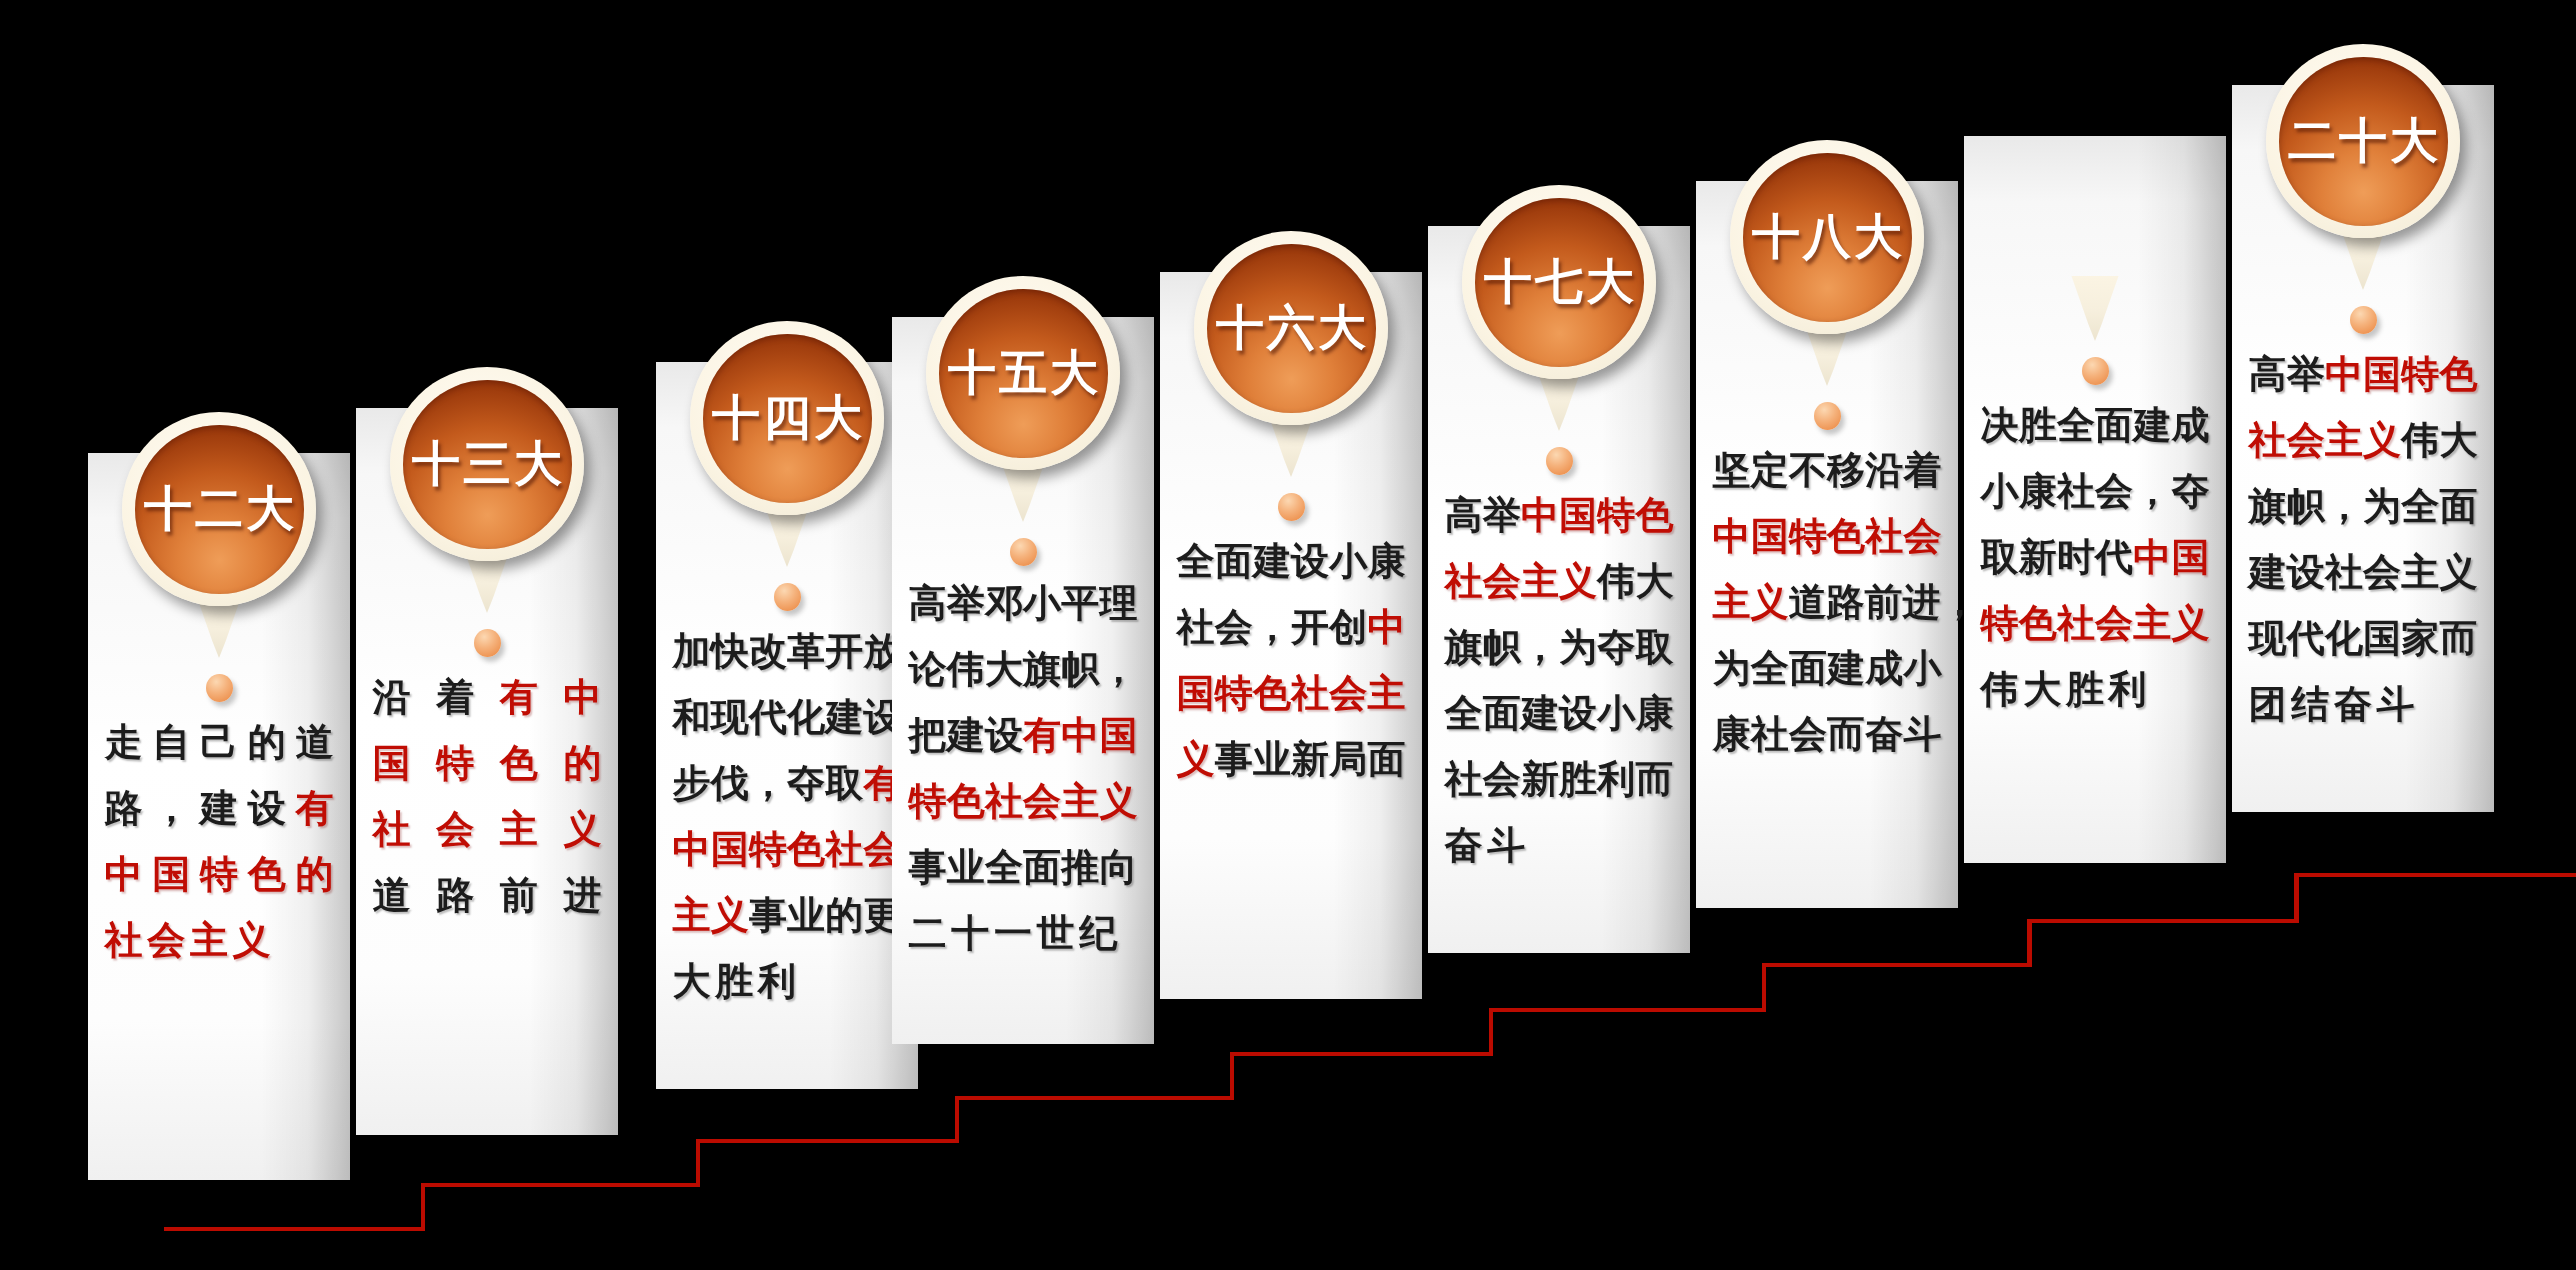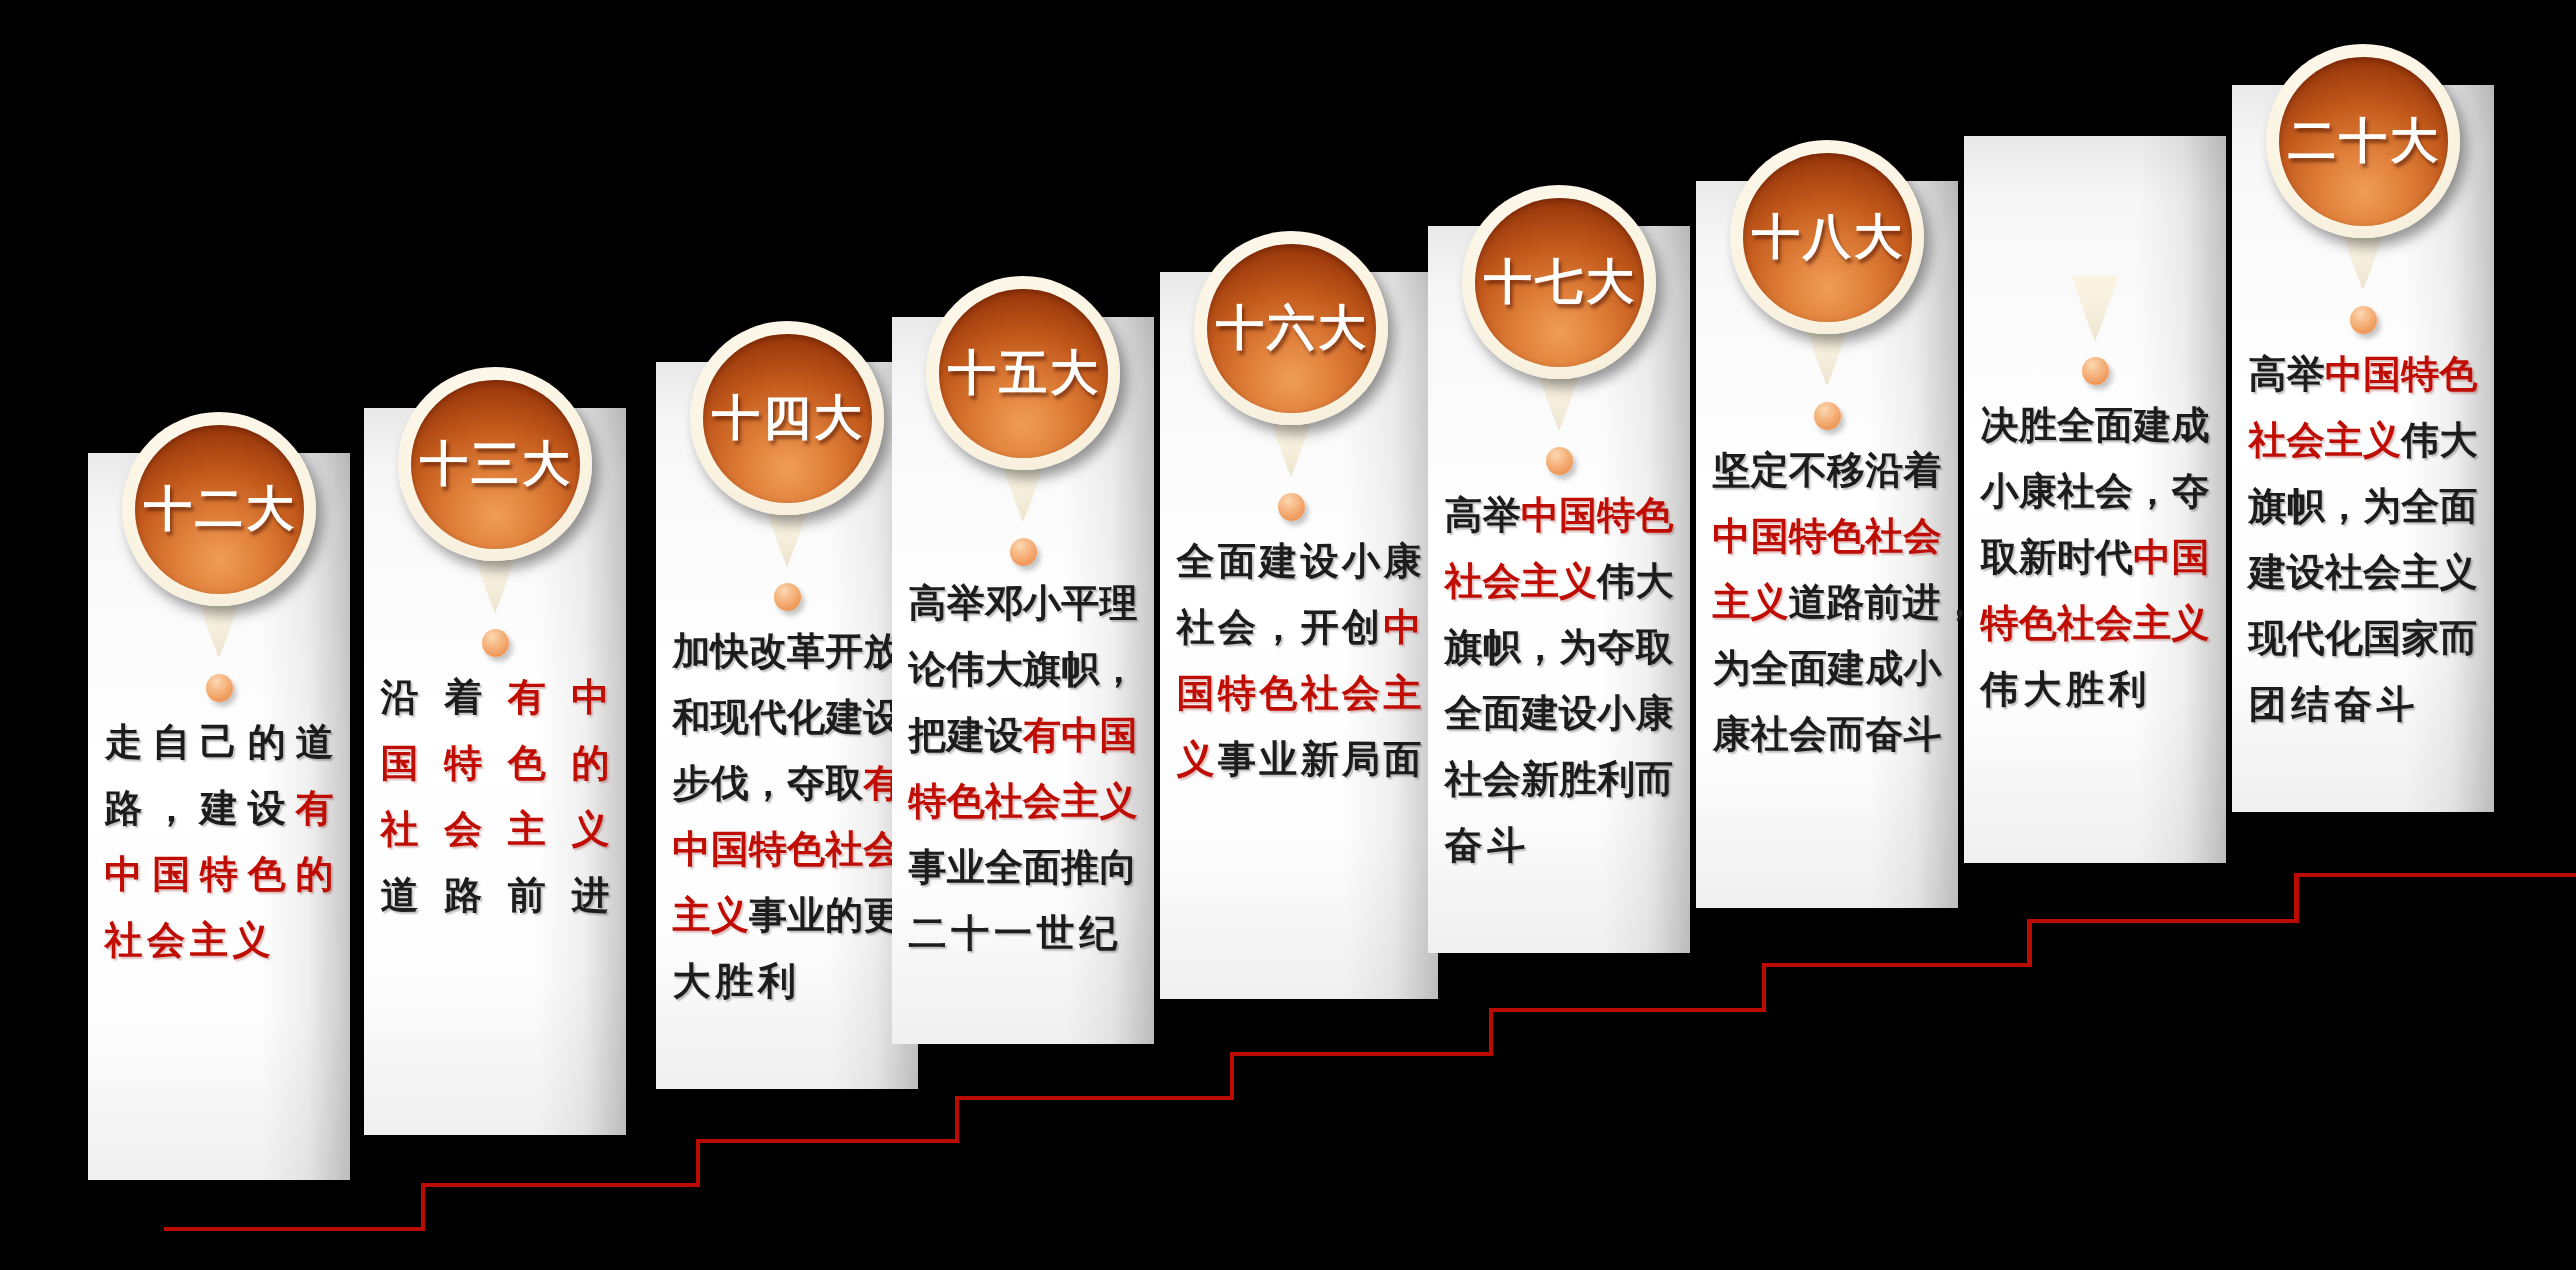--- a/index.html
+++ b/index.html
@@ -124,21 +124,21 @@
             <span class="ch red">的</span>
           </div>
           <div class="line short">
             <span class="ch red">社</span>
             <span class="ch red">会</span>
             <span class="ch red">主</span>
             <span class="ch red">义</span>
           </div>
         </div>
       </div>
-      <div class="card" style="left: 364px; top: 408px;">
+      <div class="card" style="left: 356px; top: 408px;">
         <div class="badge-tail"></div>
         <div class="badge-circle">
           <div class="badge-face">
             <span class="badge-label">十三大</span>
           </div>
         </div>
         <div class="dot"></div>
         <div class="desc">
           <div class="line">
             <span class="ch">沿</span>
@@ -273,21 +273,21 @@
           </div>
           <div class="line short">
             <span class="ch">二</span>
             <span class="ch">十</span>
             <span class="ch">一</span>
             <span class="ch">世</span>
             <span class="ch">纪</span>
           </div>
         </div>
       </div>
-      <div class="card" style="left: 1160px; top: 272px; padding-left: 16px;">
+      <div class="card" style="left: 1160px; top: 272px;">
         <div class="badge-tail"></div>
         <div class="badge-circle">
           <div class="badge-face">
             <span class="badge-label">十六大</span>
           </div>
         </div>
         <div class="dot"></div>
         <div class="desc">
           <div class="line">
             <span class="ch">全</span>

